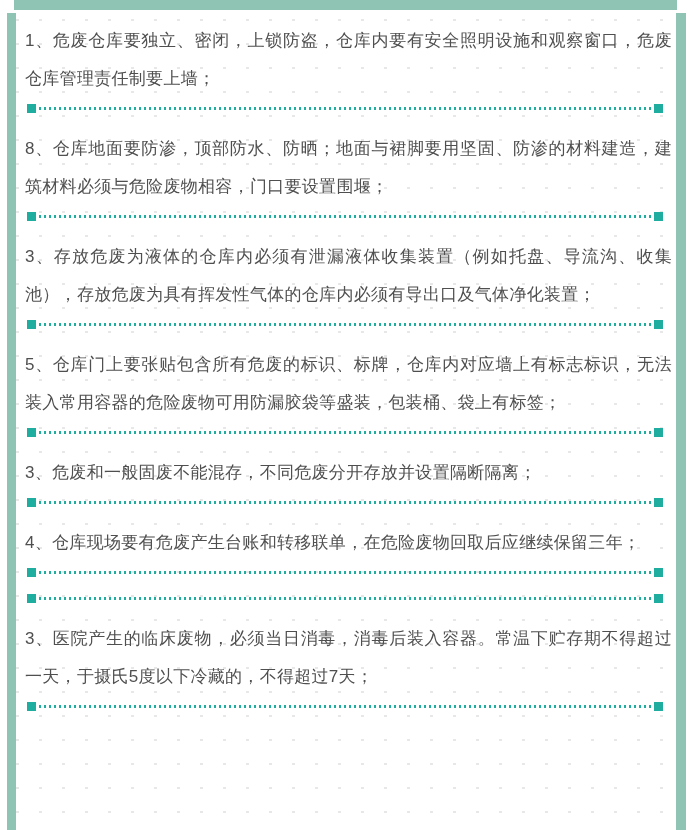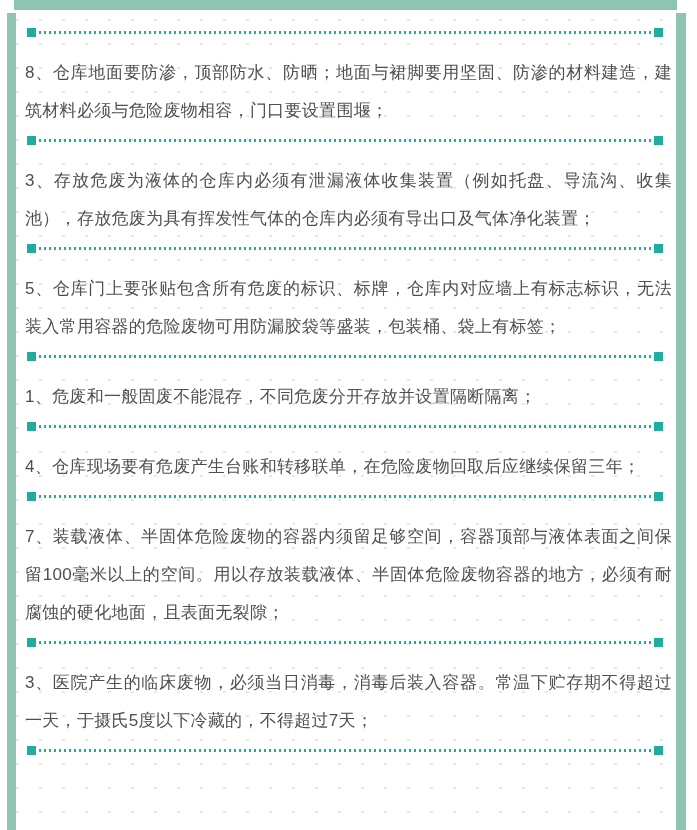--- a/index.html
+++ b/index.html
@@ -79,20 +79,21 @@
 </style>
 </head>
 <body>
 
 <div class="frame-top"></div>
 <div class="frame-left"></div>
 <div class="frame-right"></div>
 
 <div class="content">
 
+  <p class="rule">1、危废仓库要独立、密闭，上锁防盗，仓库内要有安全照明设施和观察窗口，危废仓库管理责任制要上墙；</p>
   <div class="separator">
     <span class="sep-square"></span>
     <span class="sep-dots"></span>
     <span class="sep-square"></span>
   </div>
 
   <p class="rule">8、仓库地面要防渗，顶部防水、防晒；地面与裙脚要用坚固、防渗的材料建造，建筑材料必须与危险废物相容，门口要设置围堰；</p>
   <div class="separator">
     <span class="sep-square"></span>
     <span class="sep-dots"></span>
@@ -106,35 +107,34 @@
     <span class="sep-square"></span>
   </div>
 
   <p class="rule">5、仓库门上要张贴包含所有危废的标识、标牌，仓库内对应墙上有标志标识，无法装入常用容器的危险废物可用防漏胶袋等盛装，包装桶、袋上有标签；</p>
   <div class="separator">
     <span class="sep-square"></span>
     <span class="sep-dots"></span>
     <span class="sep-square"></span>
   </div>
 
-  <p class="rule">1、危废和一般固废不能混存，不同危废分开存放并设置隔断隔离；</p>
+  <p class="rule">3、危废和一般固废不能混存，不同危废分开存放并设置隔断隔离；</p>
   <div class="separator">
     <span class="sep-square"></span>
     <span class="sep-dots"></span>
     <span class="sep-square"></span>
   </div>
 
   <p class="rule">4、仓库现场要有危废产生台账和转移联单，在危险废物回取后应继续保留三年；</p>
   <div class="separator">
     <span class="sep-square"></span>
     <span class="sep-dots"></span>
     <span class="sep-square"></span>
   </div>
 
-  <p class="rule">7、装载液体、半固体危险废物的容器内须留足够空间，容器顶部与液体表面之间保留100毫米以上的空间。用以存放装载液体、半固体危险废物容器的地方，必须有耐腐蚀的硬化地面，且表面无裂隙；</p>
   <div class="separator">
     <span class="sep-square"></span>
     <span class="sep-dots"></span>
     <span class="sep-square"></span>
   </div>
 
   <p class="rule">3、医院产生的临床废物，必须当日消毒，消毒后装入容器。常温下贮存期不得超过一天，于摄氏5度以下冷藏的，不得超过7天；</p>
   <div class="separator">
     <span class="sep-square"></span>
     <span class="sep-dots"></span>

